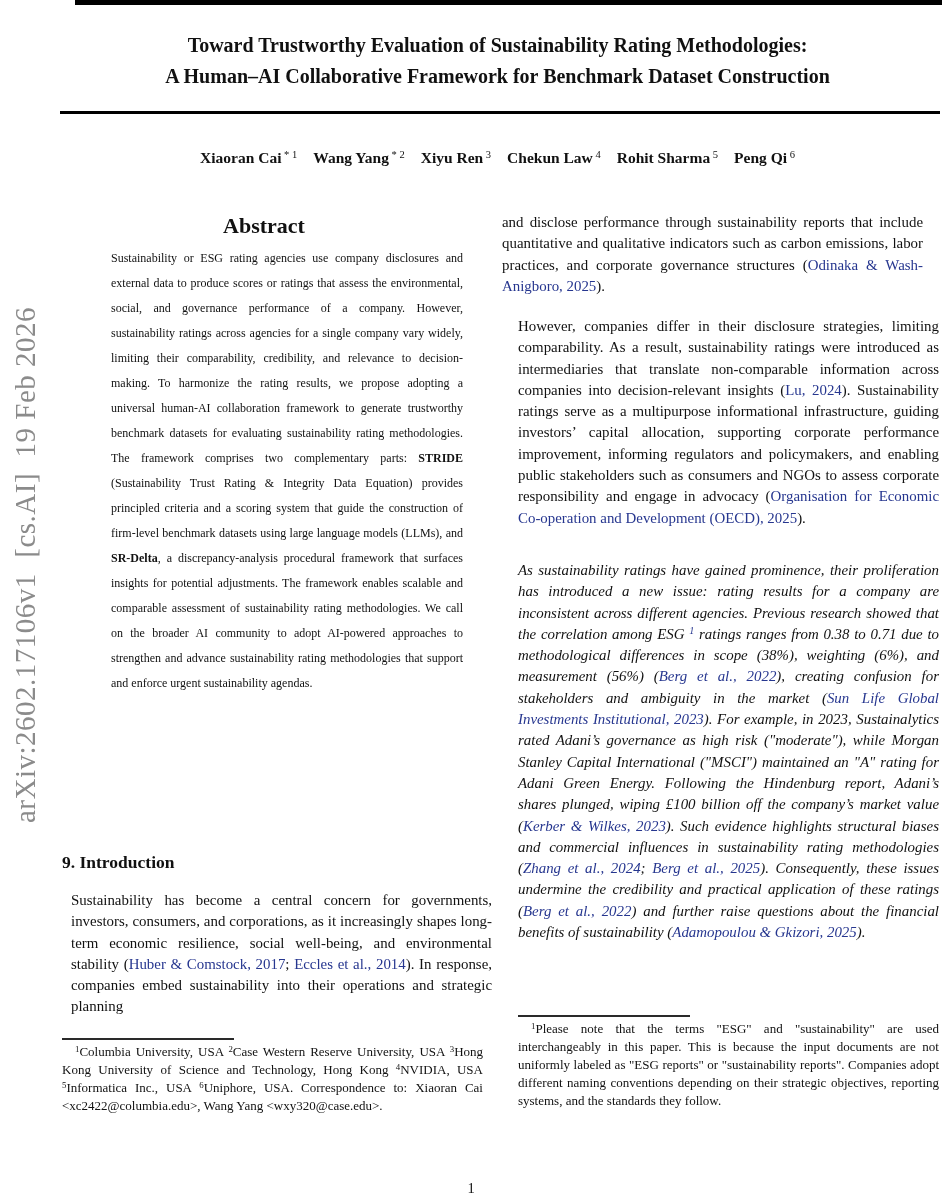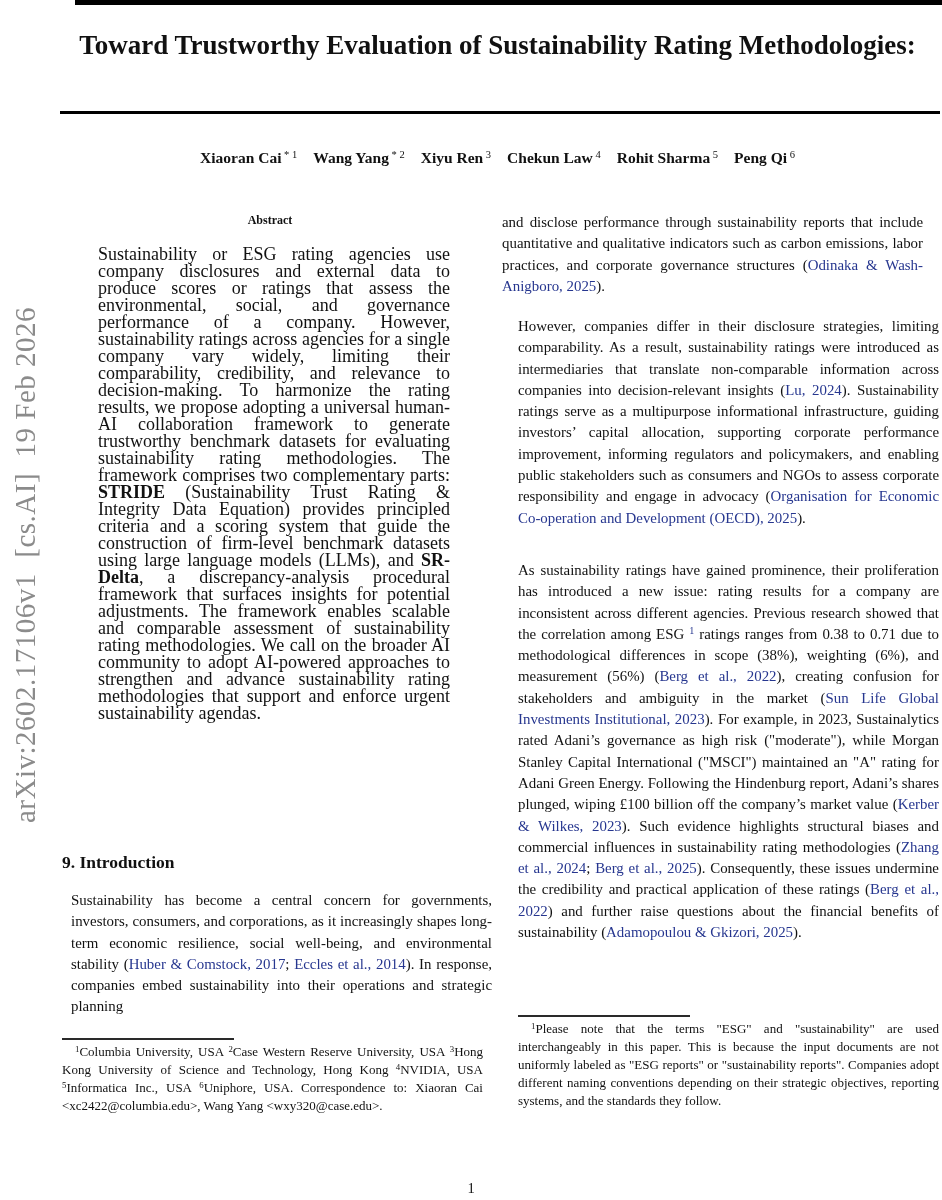--- a/index.html
+++ b/index.html
@@ -11,67 +11,68 @@
   *{margin:0;padding:0;box-sizing:border-box;}
   html,body{background:#ffffff;}
   body{
     width:942px;height:1200px;position:relative;overflow:hidden;
     font-family:"Liberation Serif","DejaVu Serif",serif;
     color:var(--text);
   }
   .topbar{position:absolute;left:75px;top:0;width:867px;height:5px;background:var(--rule);}
   .title{
     position:absolute;left:55px;top:30px;width:885px;text-align:center;
-    font-weight:bold;font-size:27px;line-height:31px;
+    font-weight:bold;font-size:20px;line-height:31px;
   }
   .title-rule{position:absolute;left:60px;top:111px;width:880px;height:3px;background:var(--rule);}
   .authors{position:absolute;left:55px;top:149px;width:885px;text-align:center;font-size:15.5px;}
   .author{margin-right:16px;white-space:nowrap;}
   .author:last-child{margin-right:0;}
   .author-name{font-weight:bold;}
   .sup{font-size:0.68em;position:relative;top:-0.45em;line-height:0;}
   .suplink{font-size:0.68em;position:relative;top:-0.45em;line-height:0;color:var(--link);}
   .link{color:var(--link);}
   .bold{font-weight:bold;}
   .watermark{
     position:absolute;left:-309px;top:548px;width:670px;height:34px;
     transform:rotate(-90deg);transform-origin:center;
     text-align:center;font-size:29px;color:var(--watermark);
     white-space:pre;letter-spacing:0.5px;
   }
-  .abstract-heading{position:absolute;left:94px;top:213px;width:352px;text-align:center;font-size:12px;font-weight:bold;}
+  .abstract-heading{position:absolute;left:88px;top:213px;width:352px;text-align:center;font-size:22px;font-weight:bold;}
   .abstract-body{
-    position:absolute;left:98px;top:246px;width:352px;
-    font-size:18px;line-height:17px;text-align:justify;hyphens:auto;
+    position:absolute;left:111px;top:246px;width:352px;
+    font-size:12px;line-height:25px;text-align:justify;hyphens:auto;
   }
   .section-heading{position:absolute;left:62px;top:852px;font-size:17.5px;font-weight:bold;}
   .para{font-size:14.9px;line-height:21.3px;text-align:justify;hyphens:auto;}
   .intro-para{position:absolute;left:71px;top:890px;width:421px;}
   .rp1{position:absolute;left:502px;top:212px;width:421px;}
   .rp2{position:absolute;left:518px;top:316px;width:421px;}
-  .rp3{position:absolute;left:518px;top:560px;width:421px;}
+  .rp3{position:absolute;left:518px;top:560px;width:421px;font-style:italic;}
   .fn-rule{position:absolute;height:1.5px;background:#2a2a2a;width:172px;}
   .fn-rule-left{left:62px;top:1038px;}
   .fn-rule-right{left:518px;top:1015px;}
   .footnote{
     font-size:13px;line-height:18px;text-align:justify;hyphens:auto;text-indent:13px;
   }
   .fn-left{position:absolute;left:62px;top:1043px;width:421px;}
   .fn-right{position:absolute;left:518px;top:1020px;width:421px;}
   .page-number{position:absolute;left:0;top:1180px;width:942px;text-align:center;font-size:14.5px;}
 </style>
 </head>
 <body>
 
 <div class="topbar"></div>
 
 <div class="watermark">arXiv:2602.17106v1  [cs.AI]  19 Feb 2026</div>
 
 <div class="title">
   <div>Toward Trustworthy Evaluation of Sustainability Rating Methodologies:</div>
+  <div>A Human–AI Collaborative Framework for Benchmark Dataset Construction</div>
 </div>
 
 <div class="title-rule"></div>
 
 <div class="authors"><span class="author"><span class="author-name">Xiaoran Cai</span><span class="sup"> * 1</span></span><span class="author"><span class="author-name">Wang Yang</span><span class="sup"> * 2</span></span><span class="author"><span class="author-name">Xiyu Ren</span><span class="sup"> 3</span></span><span class="author"><span class="author-name">Chekun Law</span><span class="sup"> 4</span></span><span class="author"><span class="author-name">Rohit Sharma</span><span class="sup"> 5</span></span><span class="author"><span class="author-name">Peng Qi</span><span class="sup"> 6</span></span></div>
 
 <div class="abstract-heading">Abstract</div>
 <div class="abstract-body"><span>Sustainability or ESG rating agencies use company disclosures and external data to produce scores or ratings that assess the environmental, social, and governance performance of a company. However, sustainability ratings across agencies for a single company vary widely, limiting their comparability, credibility, and relevance to decision-making.  To harmonize the rating results, we propose adopting a universal human-AI collaboration framework to generate trustworthy benchmark datasets for evaluating sustainability rating methodologies. The framework comprises two complementary parts: </span><span class="bold">STRIDE</span><span> (Sustainability Trust Rating &amp; Integrity Data Equation) provides principled criteria and a scoring system that guide the construction of firm-level benchmark datasets using large language models (LLMs), and </span><span class="bold">SR-Delta</span><span>, a discrepancy-analysis procedural framework that surfaces insights for potential adjustments.  The framework enables scalable and comparable assessment of sustainability rating methodologies.  We call on the broader AI community to adopt AI-powered approaches to strengthen and advance sustainability rating methodologies that support and enforce urgent sustainability agendas.</span></div>
 
 <div class="section-heading">9. Introduction</div>

